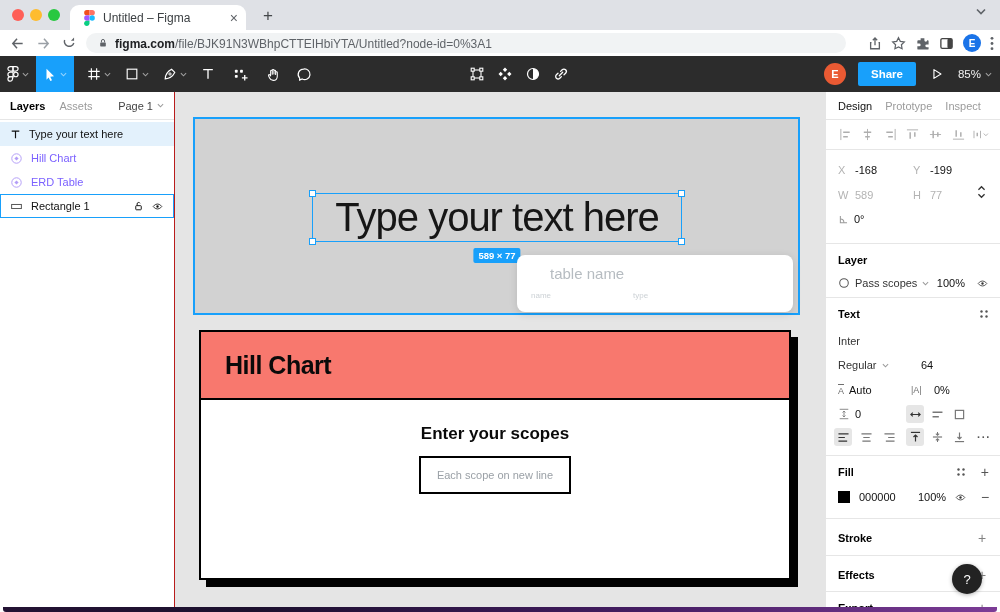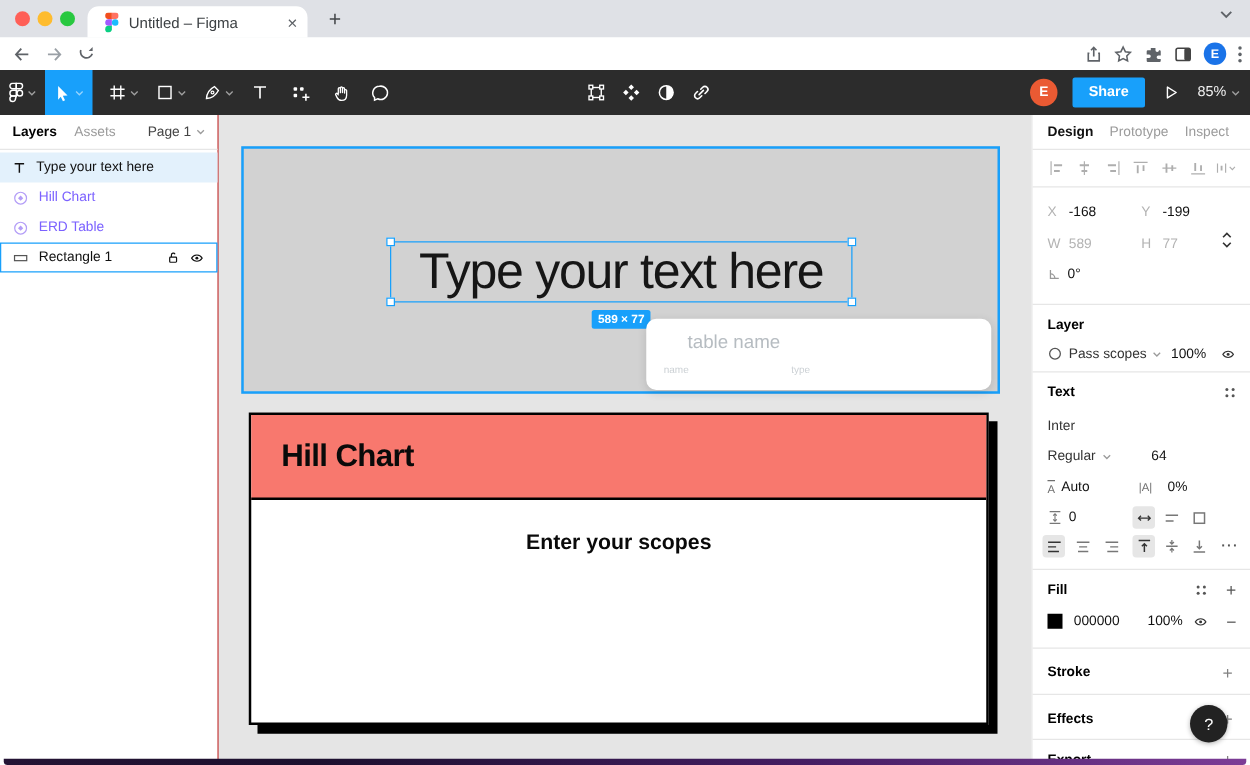--- a/index.html
+++ b/index.html
@@ -86,21 +86,21 @@
                 font-family:"Liberation Sans", sans-serif; }
   .hill-input::placeholder { color:#9aa0a6; }
   .hill-btn { position:absolute; left:50%; top:114px; transform:translateX(-50%); width:108px; height:36px;
               background:var(--button-yellow,#f8f000); border:2px solid #000; box-shadow:4px 4px 0 #000;
               font-size:12.5px; font-weight:800; color:#0a0a0a; font-family:"Liberation Sans", sans-serif; }
 
   
   .inspector { position:absolute; left:825px; top:92px; width:175px; height:520px; background:#fff;
                border-left:1px solid #e5e5e5; font-size:11px; color:#111; }
   .insp-tabs { height:28px; display:flex; align-items:center; gap:13px; padding:0 12px; border-bottom:1px solid #e6e6e6; }
-  .insp-tab-active { font-weight:700; }
+  .insp-tab-active { font-weight:400; }
   .insp-tab { color:#9b9b9b; }
   .align-row { height:30px; display:flex; align-items:center; justify-content:space-between;
                padding:0 10px; border-bottom:1px solid #e6e6e6; color:#aeaeae; }
   .sect-div { position:absolute; left:0; width:175px; border-top:1px solid #e6e6e6; }
   .prow { position:absolute; height:16px; display:flex; align-items:center; gap:5px; }
   .plabel { color:#b3b3b3; width:12px; }
   .pval { color:#111; }
   .pval.dim { color:#b3b3b3;text-align:center; }
   .sect-title { font-weight:700; color:#000; }
   .g-ic { color:#6f6f6f; }
@@ -156,20 +156,31 @@
     <svg width="15" height="15" viewBox="0 0 16 16">
         <path d="M8.5 3L13 8l-4.5 5M13 8H2.5" fill="none" stroke="currentColor" stroke-width="1.6"></path>
       </svg>
   </span>
   <span class="nav-ic">
     <svg width="14" height="14" viewBox="0 0 16 16">
         <path d="M13.5 8A5.5 5.5 0 113 4.5" fill="none" stroke="currentColor" stroke-width="1.6"></path>
         <path d="M13.8 1.8v3.6h-3.6z" fill="currentColor"></path>
       </svg>
   </span>
+  <div class="urlpill">
+    <span class="ic">
+      <svg width="10" height="12" viewBox="0 0 16 16">
+          <rect x="3.5" y="7" width="9" height="6.5" rx="1" fill="#5f6368"></rect>
+          <path d="M5.5 7V4.8a2.5 2.5 0 015 0V7" fill="none" stroke="#5f6368" stroke-width="1.6"></path>
+        </svg>
+    </span>
+    <span style="white-space:nowrap;overflow:hidden">
+      <span class="url-domain">figma.com</span><span class="url-path">/file/BJK91N3WBhpCTTEIHbiYTA/Untitled?node-id=0%3A1</span>
+    </span>
+  </div>
   <div class="br-right">
     <span class="ic" style="color:#5f6368">
       <svg width="14" height="15" viewBox="0 0 16 16">
           <path d="M8 10V2M5.5 4.2L8 1.7l2.5 2.5" fill="none" stroke="currentColor" stroke-width="1.5"></path>
           <path d="M4 7H3v7h10V7h-1" fill="none" stroke="currentColor" stroke-width="1.5"></path>
         </svg>
     </span>
     <span class="ic" style="color:#5f6368">
       <svg width="15" height="15" viewBox="0 0 16 16">
           <path d="M8 1.8l1.9 3.9 4.3.6-3.1 3 .7 4.3L8 11.6l-3.8 2 .7-4.3-3.1-3 4.3-.6z" fill="none" stroke="currentColor" stroke-width="1.3"></path>
@@ -422,20 +433,21 @@
       <span>type</span>
     </div>
   </div>
 
   <div class="hill">
     <div class="hill-head">
       <span class="hill-title">Hill Chart</span>
     </div>
     <div class="hill-body">
       <div class="hill-heading">Enter your scopes</div>
+      <input class="hill-input" placeholder="Each scope on new line" style="">
     </div>
   </div>
 </div>
 
 <div class="inspector">
   <div class="insp-tabs">
     <span class="insp-tab-active">Design</span>
     <span class="insp-tab">Prototype</span>
     <span class="insp-tab">Inspect</span>
   </div>

